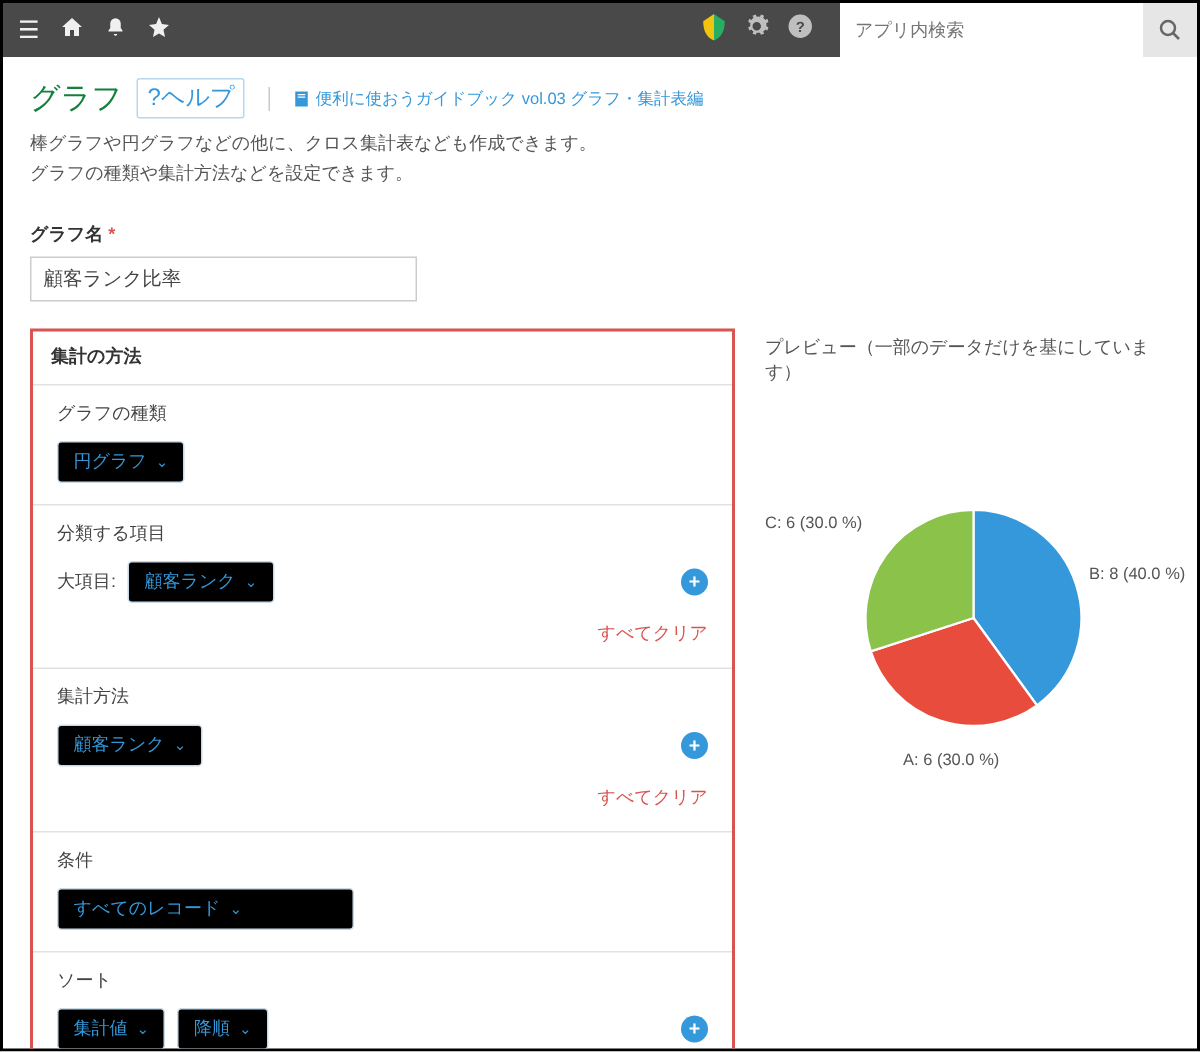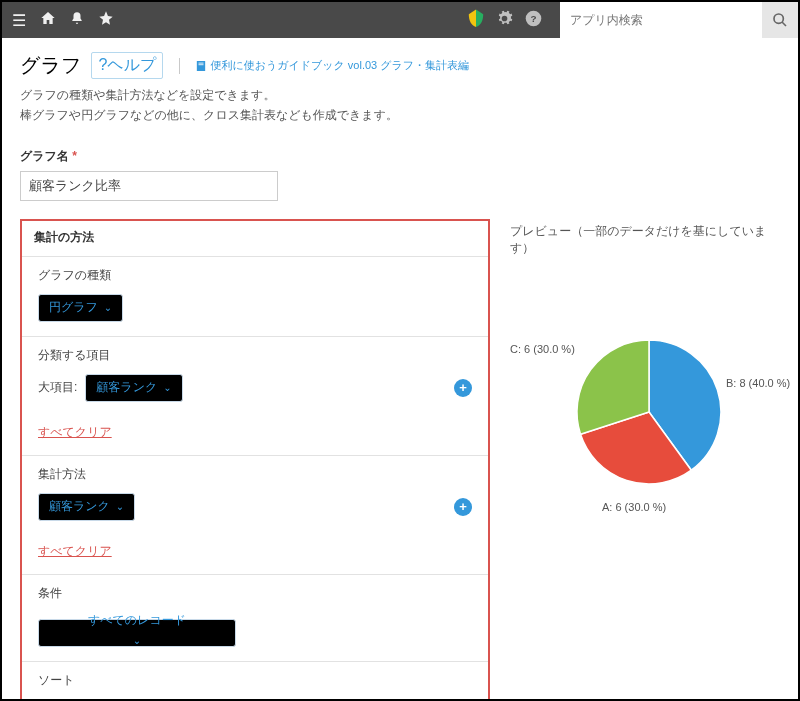--- a/index.html
+++ b/index.html
@@ -11,21 +11,21 @@
     .topbar-icon { color: #f0f0f0; font-size: 16px; cursor: pointer; }
     .topbar-spacer { flex: 1; }
     .topbar-right { display: flex; align-items: center; gap: 12px; padding-right: 0; }
     .shield-icon { width: 16px; height: 20px; }
     .search-box { display: flex; align-items: center; height: 36px; margin-left: 6px; }
     .search-input { width: 202px; height: 36px; border: none; padding: 0 10px; font-size: 12px; color: #666; background: #fff; outline: none; }
     .search-btn { width: 36px; height: 36px; background: #e6e6e6; border: none; display: flex; align-items: center; justify-content: center; cursor: pointer; }
 
     .content { padding: 14px 18px; }
     .title-row { display: flex; align-items: center; gap: 10px; margin-bottom: 6px; }
-    .page-title { font-size: 20px; font-weight: normal; color: #000000; }
+    .page-title { font-size: 20px; font-weight: normal; color: #15803d; }
     .help-link { font-size: 16px; color: #3498db; border: 1px solid #b5d8ee; border-radius: 2px; padding: 2px 6px; cursor: pointer; }
     .divider-v { width: 1px; height: 16px; background: #c9c9c9; margin: 0 6px; }
     .guide-link { font-size: 11px; color: #3498db; cursor: pointer; display: flex; align-items: center; gap: 4px; }
     .guide-icon { width: 10px; height: 12px; }
     .desc { font-size: 12px; color: #555; line-height: 1.7; margin-bottom: 22px; }
 
     .field-label { font-size: 12px; font-weight: bold; margin-bottom: 6px; }
     .required { color: #d9534f; }
     .text-input { width: 258px; height: 30px; border: 1px solid #ccc; padding: 0 8px; font-size: 13px; color: #444; }
 
@@ -36,23 +36,23 @@
     .sub-label { font-size: 12px; color: #444; margin-bottom: 10px; }
     .hr { border: none; border-top: 1px solid #e2e2e2; }
 
     .dd { display: inline-flex; align-items: center; gap: 6px; height: 28px; padding: 0 10px; border: 1px solid #c8d9e8; border-radius: 3px; background: #000000; color: #3498db; font-size: 12px; cursor: pointer; }
     .chev { font-size: 10px; color: #3498db; }
 
     .row-with-plus { display: flex; align-items: center; justify-content: space-between; }
     .row-left { display: flex; align-items: center; gap: 8px; }
     .inline-label { font-size: 12px; color: #444; }
     .plus-btn { width: 18px; height: 18px; border-radius: 50%; background: #3498db; color: #fff; display: flex; align-items: center; justify-content: center; font-size: 13px; font-weight: bold; cursor: pointer; }
-    .clear-link { text-align: left; font-size: 12px; color: #d9534f; margin-top: 22px; cursor: pointer; text-decoration: underline; }
-
-    .dd-wide { width: 198px; justify-content: flex-end; flex-direction: column; }
+    .clear-link { text-align: right; font-size: 12px; color: #d9534f; margin-top: 12px; cursor: pointer; }
+
+    .dd-wide { width: 198px; justify-content: flex-start; }
 
     .right-panel { flex: 1; padding-top: 4px; }
     .preview-label { font-size: 12px; color: #555; margin-bottom: 50px; }
     .chart-wrap { position: relative; width: 100%; height: 240px; }
     .pie { position: absolute; left: 64px; top: 30px; }
     .slice-label { position: absolute; font-size: 11px; color: #555; white-space: nowrap; }
   </style>
 </head>
 <body>
 
@@ -116,22 +116,22 @@
       <span class="guide-link">
         <svg class="guide-icon" viewBox="0 0 12 14">
             <rect x="1" y="1" width="10" height="12" fill="#3498db"></rect>
             <rect x="3" y="3" width="6" height="1" fill="#fff"></rect>
             <rect x="3" y="5" width="6" height="1" fill="#fff"></rect>
           </svg>
         <span>便利に使おうガイドブック vol.03 グラフ・集計表編</span>
       </span>
     </div>
     <div class="desc">
+      <div>棒グラフや円グラフなどの他に、クロス集計表なども作成できます。</div>
       <div>グラフの種類や集計方法などを設定できます。</div>
-      <div>棒グラフや円グラフなどの他に、クロス集計表なども作成できます。</div>
     </div>
 
     <div class="field-label">
       <span>グラフ名</span> <span class="required">*</span>
     </div>
     <input class="text-input" type="text" value="顧客ランク比率" style="">
 
     <div class="main-row">
 
       <div class="left-panel">

